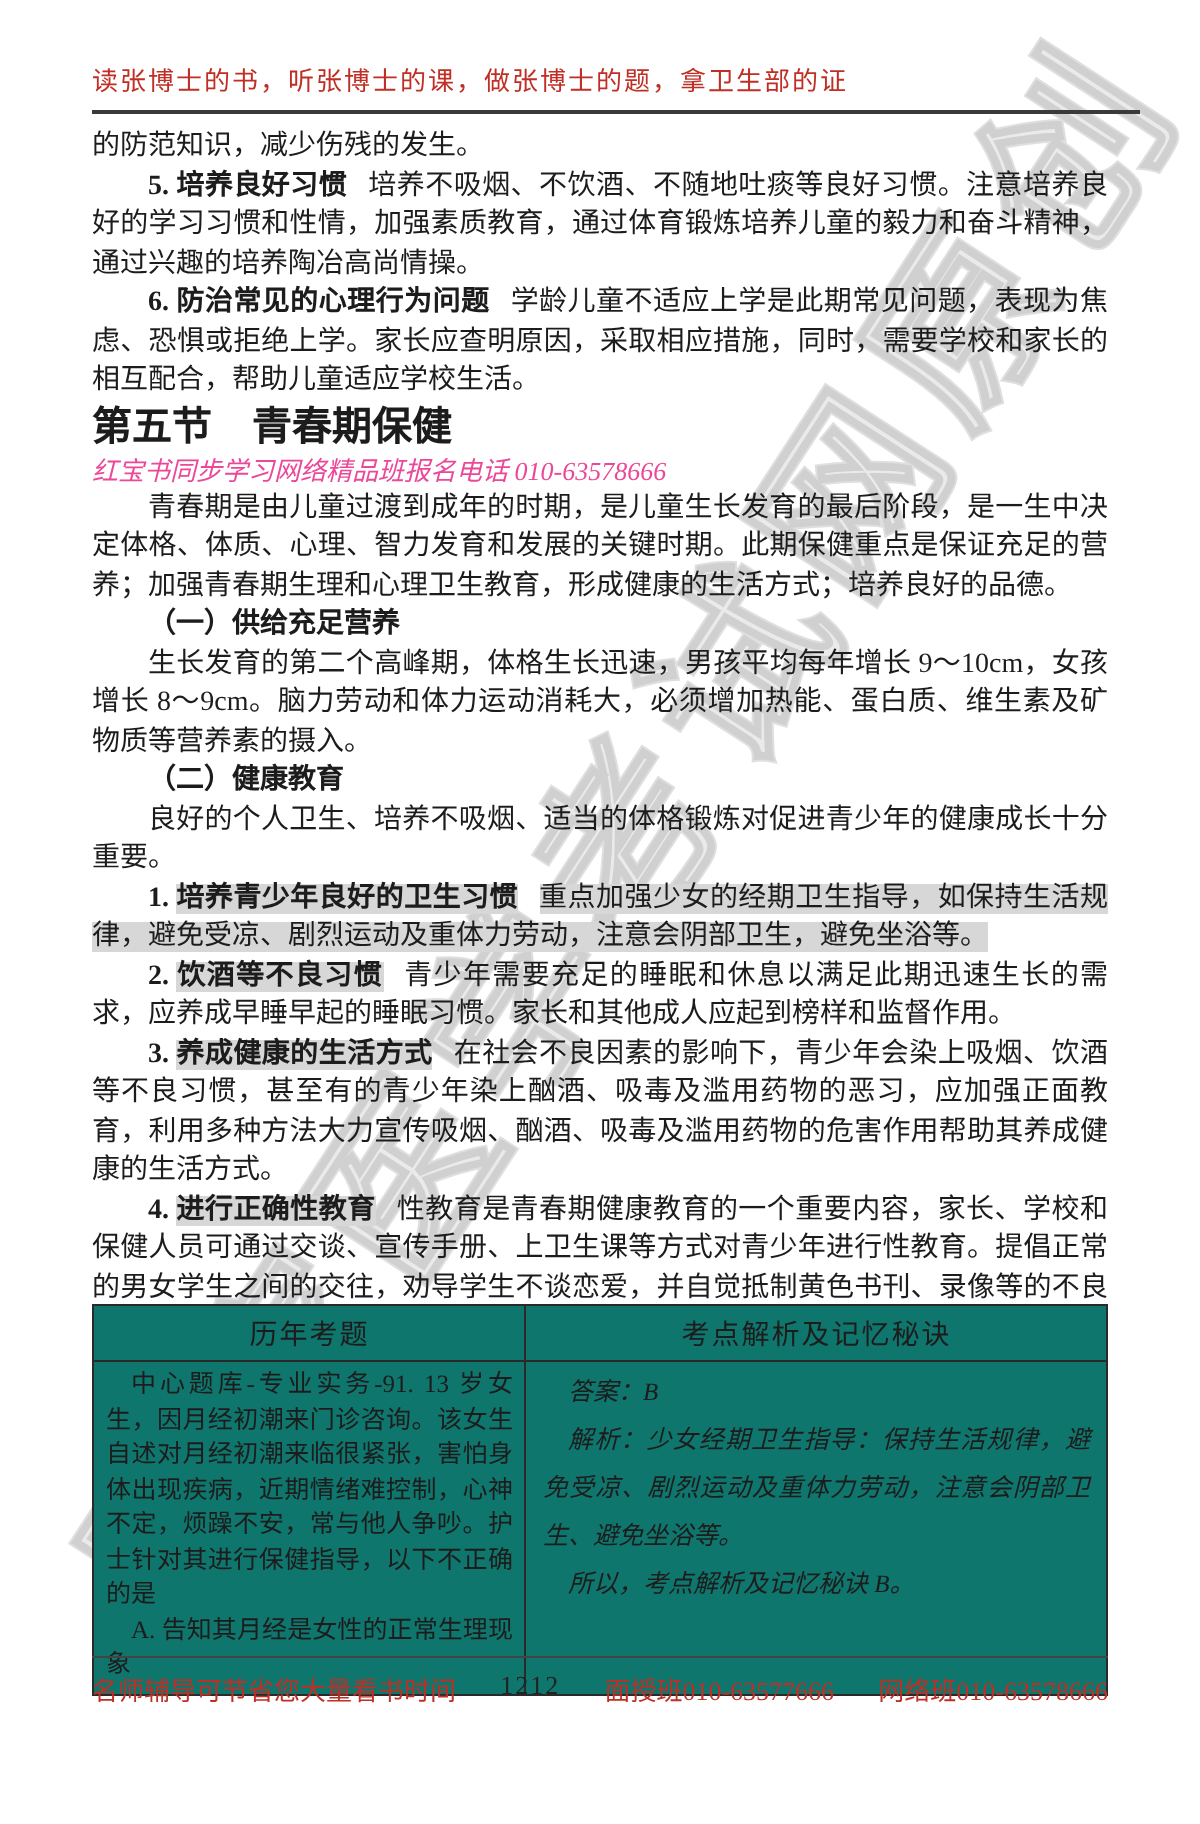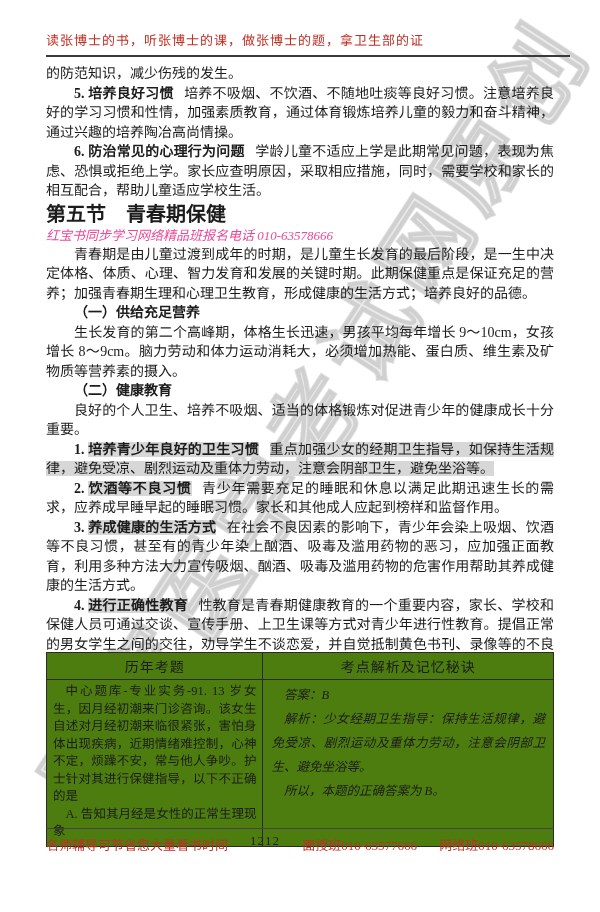--- a/index.html
+++ b/index.html
@@ -52,36 +52,36 @@
   }
   .sub-head { font-weight:bold; }
   .lead { font-weight:bold; margin-right:0.75em;font-family:Liberation Serif, serif; }
   .num { font-weight:bold; margin-right:0.25em; }
   .item-head { font-weight:bold; margin-right:0.75em; }
   .hl-u {
     background:#d7d7d7;
     text-underline-offset:3px;
   }
   
-  .lower { position:absolute; left:46px; right:46px; top:652px; z-index:1; background:#4d7c0f; }
+  .lower { position:absolute; left:46px; right:46px; top:652px; z-index:1; background:#0f766e; }
   table.exam { width:100%; border-collapse:collapse; table-layout:fixed; }
   table.exam th, table.exam td { border:1.5px solid #2a2a2a; vertical-align:top; }
   table.exam th {
     font-weight:normal; font-size:14px; letter-spacing:1px;
     text-align:center; padding:3px 2px; height:25px;
   }
   .q-cell { font-size:12.5px; line-height:17.5px; padding:3px 6px 5px; }
   .a-cell { font-size:12.5px; line-height:24px; padding:3px 8px 5px; font-style:italic; }
   .q-cell p, .a-cell p { text-indent:1em; text-align:justify; }
   
   .ftr {
     position:absolute; left:46px; right:46px; top:828px;
     border-top:1.5px solid #444;
     padding-top:6px;
-    display:flex; justify-content:space-between; align-items:flex-start;
+    display:flex; justify-content:space-between; align-items:center;
     font-size:13px; color:#bf2f25;
     z-index:1;
   }
   .page-num { color:#222; position:relative; top:-2px; letter-spacing:1px; }
 </style>
 </head>
 <body>
 
 <div class="page">
 
@@ -129,21 +129,21 @@
         <th>考点解析及记忆秘诀</th>
       </tr>
       <tr>
         <td class="q-cell">
           <p>中心题库-专业实务-91. 13 岁女生，因月经初潮来门诊咨询。该女生自述对月经初潮来临很紧张，害怕身体出现疾病，近期情绪难控制，心神不定，烦躁不安，常与他人争吵。护士针对其进行保健指导，以下不正确的是</p>
           <p>A. 告知其月经是女性的正常生理现象</p>
         </td>
         <td class="a-cell">
           <p>答案：B</p>
           <p>解析：少女经期卫生指导：保持生活规律，避免受凉、剧烈运动及重体力劳动，注意会阴部卫生、避免坐浴等。</p>
-          <p>所以，本题的正确答案为 B。</p>
+          <p>所以，考点解析及记忆秘诀 B。</p>
         </td>
       </tr>
     </tbody>
       </table>
   </div>
 
   <div class="ftr">
     <span>名师辅导可节省您大量看书时间</span>
     <span class="page-num">1212</span>
     <span>面授班010-63577666</span>

